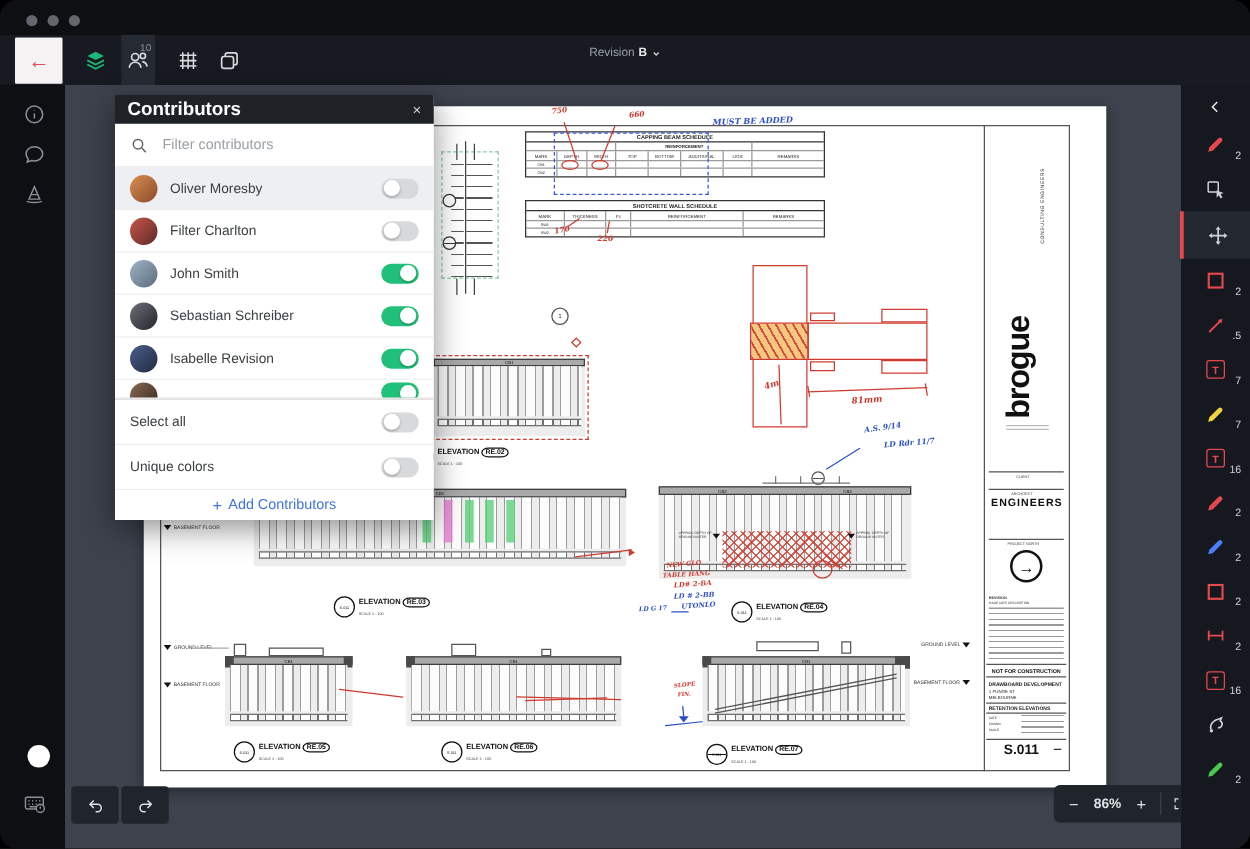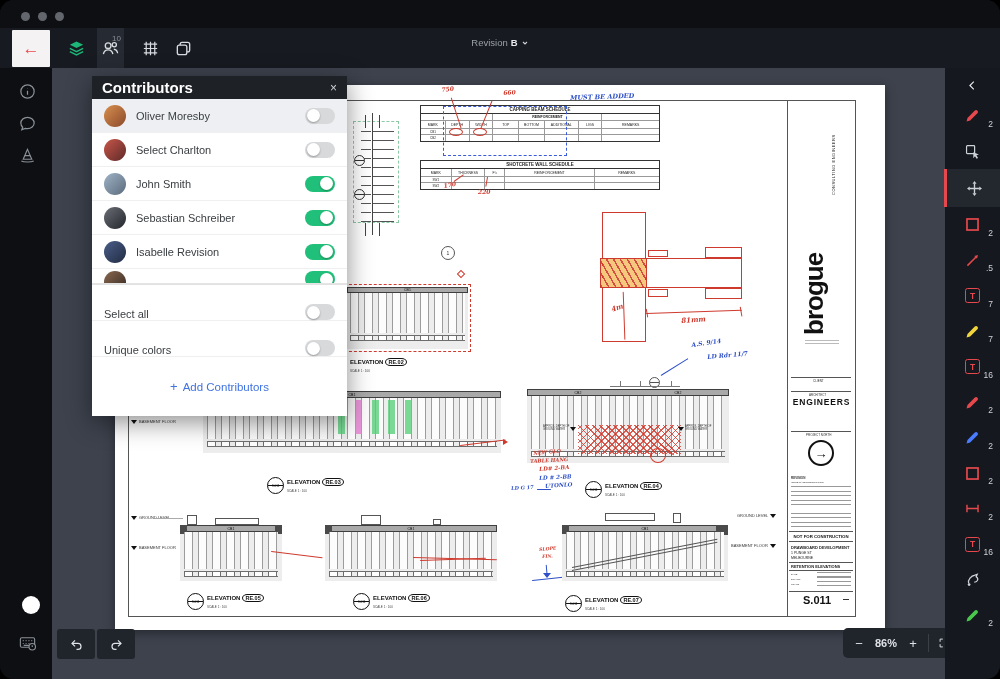--- a/index.html
+++ b/index.html
@@ -102,21 +102,21 @@
   .av1{background:linear-gradient(135deg,#c8564a,#5e2a28)}
   .av2{background:linear-gradient(135deg,#9fb4c7,#5b6b7c)}
   .av3{background:linear-gradient(135deg,#6b6f76,#23262b)}
   .av4{background:linear-gradient(135deg,#4a5e8a,#222c42)}
   .av5{background:linear-gradient(135deg,#8a6a50,#332620)}
   .switch{width:30px;height:16px;border-radius:8px;background:#d7d9db;position:relative;flex:none;cursor:pointer;transition:none}
   .switch::after{content:"";position:absolute;top:1.5px;left:2px;width:13px;height:13px;border-radius:50%;background:#fff;box-shadow:0 1px 2px rgba(0,0,0,.3)}
   .switch[data-on="true"]{background:#21c07a}
   .switch[data-on="true"]::after{left:15px}
   .crow.partial{height:12px;overflow:hidden;border-bottom:1px solid #e4e4e4;align-items:flex-start;padding-top:2px}
-  .opt-row{height:35px;display:flex;align-items:flex-end;justify-content:space-between;padding:0 12px;border-bottom:1px solid #efefef;flex:none;cursor:pointer}
+  .opt-row{height:35px;display:flex;align-items:center;justify-content:space-between;padding:0 12px;border-bottom:1px solid #efefef;flex:none;cursor:pointer}
   .opt-row .nm{font-size:11px;color:#3c4043}
   .add-row{flex:1;display:flex;align-items:center;justify-content:center;gap:5px;color:#4073df;font-size:11.5px;cursor:pointer}
   .add-row .plus{font-size:13px}
 </style>
 </head>
 <body>
 
 <div class="window">
 
   <div class="chrome-top">
@@ -678,28 +678,35 @@
           <span class="count">2</span>
         </div>
     </div>
   </div>
 
   <div class="panel">
     <div class="panel-hdr">
       <span class="ttl">Contributors</span>
       <button class="panel-x"><span></span></button>
     </div>
+    <div class="search-row">
+      <svg viewBox="0 0 20 20" fill="none" stroke="currentColor" stroke-width="1.6">
+          <circle cx="8.5" cy="8.5" r="5"></circle>
+          <path d="M12.5 12.5L17 17"></path>
+        </svg>
+      <input type="text" placeholder="Filter contributors" style="">
+    </div>
     <div class="crow hl-row">
       <span class="avatar av0"></span>
       <span class="nm">Oliver Moresby</span>
       <span class="switch" data-on="false"></span>
     </div>
     <div class="crow">
       <span class="avatar av1"></span>
-      <span class="nm">Select Charlton</span>
+      <span class="nm">Filter Charlton</span>
       <span class="switch" data-on="false"></span>
     </div>
     <div class="crow">
       <span class="avatar av2"></span>
       <span class="nm">John Smith</span>
       <span class="switch" data-on="true"></span>
     </div>
     <div class="crow">
       <span class="avatar av3"></span>
       <span class="nm">Sebastian Schreiber</span>

